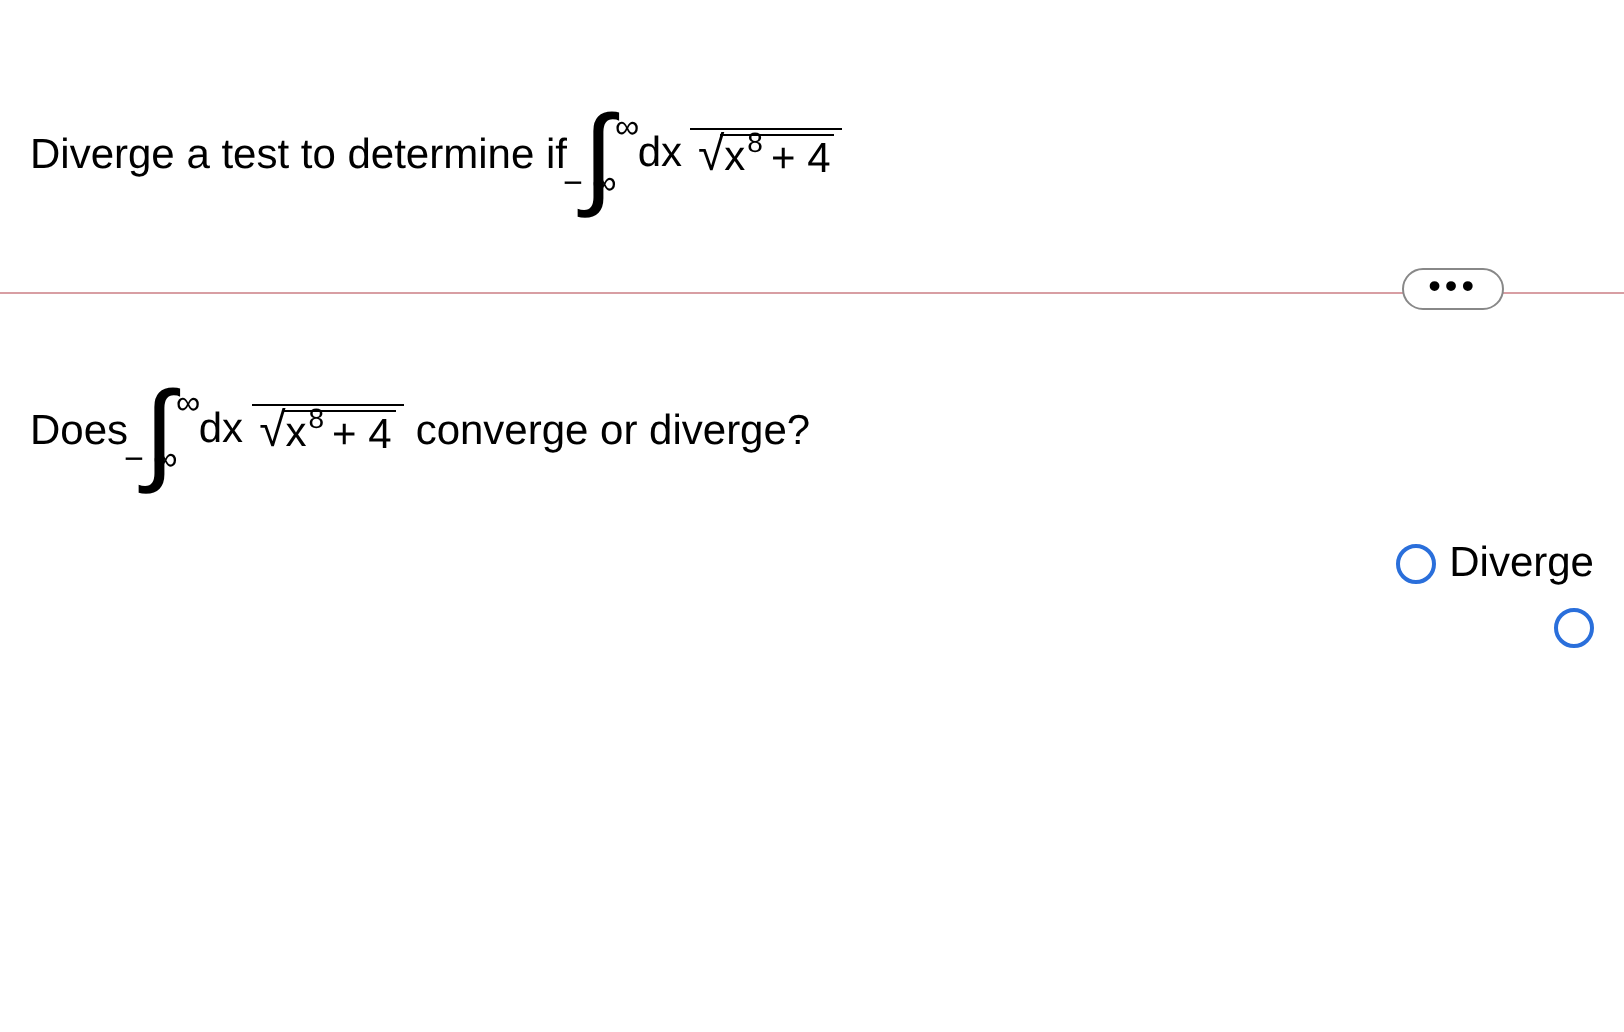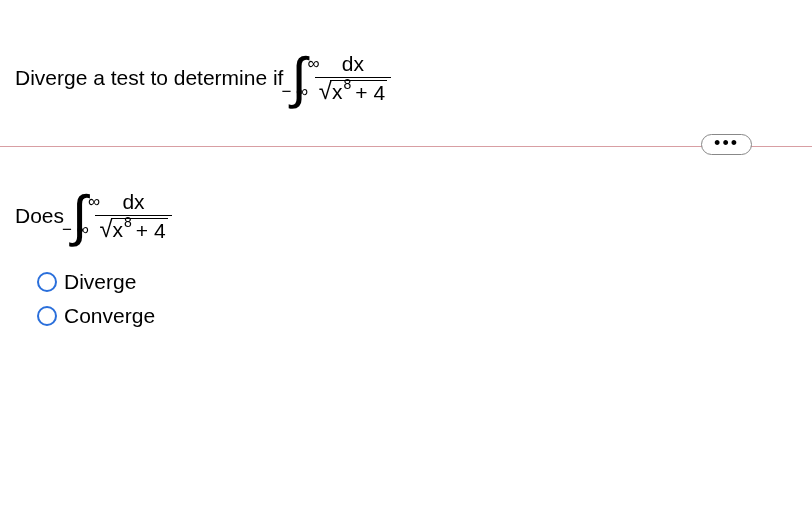--- a/index.html
+++ b/index.html
@@ -74,21 +74,21 @@
   }
   .int-lower {
     position: absolute;
     bottom: -14px;
     left: -8px;
     font-size: 17px;
     white-space: nowrap;
   }
   .frac {
     display: inline-flex;
-    flex-direction: column;
+    flex-direction: row;
     align-items: center;
     margin-left: 6px;
     line-height: 1.1;
   }
   .num {
     padding: 0 4px 2px 4px;
   }
   .den {
     border-top: 1.5px solid #000;
     padding: 2px 4px 0 4px;
@@ -121,20 +121,21 @@
   .options {
     margin-top: 18px;
     margin-left: 22px;
   }
   .option {
     display: flex;
     align-items: center;
     gap: 7px;
     margin-bottom: 10px;
     cursor: pointer;
+    justify-content: flex-end;
   }
   .radio {
     width: 20px;
     height: 20px;
     border: 2px solid #2a6fdb;
     border-radius: 50%;
     box-sizing: border-box;
   }
 </style>
 </head>
@@ -188,26 +189,26 @@
               <span class="xpow">
                 <span class="base">x</span>
                 <span class="exp">8</span>
               </span>
               <span class="plus4">+ 4</span>
             </span>
           </span>
         </span>
       </span>
     </span>
+    <span>converge or diverge?</span>
   </div>
 
   <div class="options">
     <div class="option">
       <span class="radio"></span>
       <span>Diverge</span>
     </div>
     <div class="option">
       <span class="radio"></span>
-      <span>Converge</span>
     </div>
   </div>
 
 </div>
 
 </body></html>

